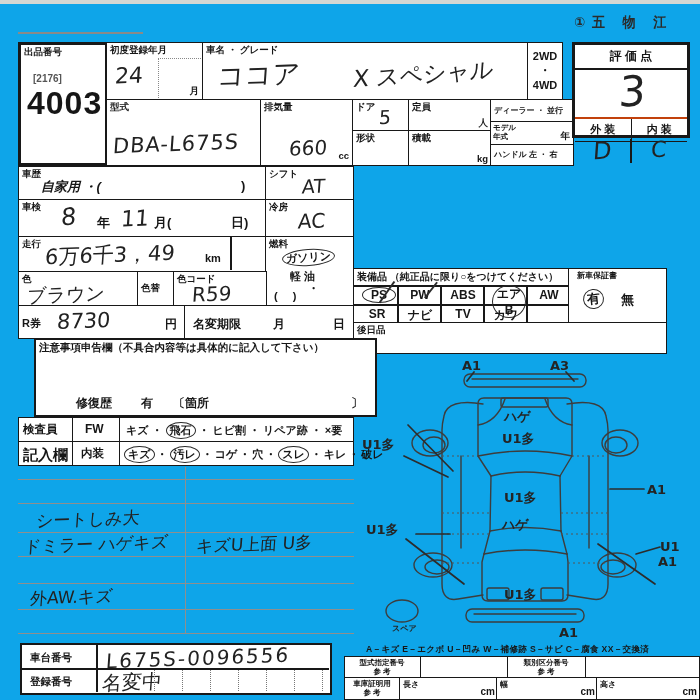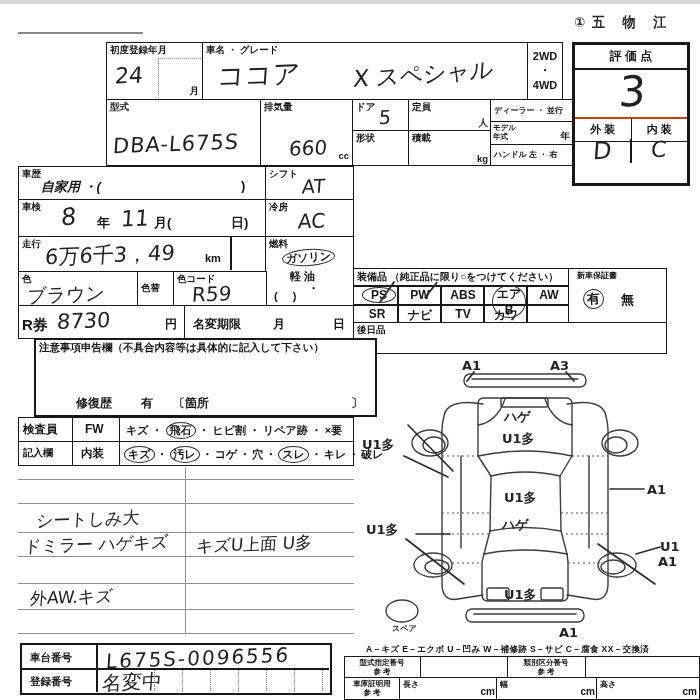--- a/index.html
+++ b/index.html
@@ -1,16 +1,16 @@
 <!DOCTYPE html>
 <html><head>
 <meta charset="utf-8">
 <style>
   html,body{margin:0;padding:0;background:#e9eae7;}
-  .page{position:relative;width:700px;height:700px;background:#ffffff;overflow:hidden;
+  .page{position:relative;width:700px;height:700px;background:#0ea5e9;overflow:hidden;
         font-family:"Liberation Sans","DejaVu Sans",sans-serif;color:#161616;}
   .topstrip{position:absolute;left:0;top:0;width:700px;height:4px;background:#d4d7d3;}
   .cell{position:absolute;border:1.5px solid #181818;box-sizing:border-box;background:#fff;}
   .thick{border-width:3px;}
   .lbl{position:absolute;top:1px;left:3px;font-size:9.5px;font-weight:bold;white-space:nowrap;}
   .lbl-sm{font-size:8px;}
   .unit{position:absolute;font-size:9.5px;font-weight:bold;}
   .hw{font-family:"DejaVu Sans",sans-serif;color:#222;display:inline-block;
       transform:rotate(-2deg) skewX(-6deg);white-space:nowrap;}
   .printed{position:absolute;font-weight:bold;white-space:nowrap;}
@@ -33,20 +33,25 @@
   .tinyref{font-size:7.5px;font-weight:bold;line-height:1.25;position:absolute;top:1px;left:2px;text-align:center;}
 </style>
 </head>
 <body>
 
 <div class="page">
   <div class="topstrip"></div>
   <div class="ruleline" style="left:18px;top:32px;width:125px;height:2px;background:#8a8a88;"></div>
   <div class="stamp">①五 物 江</div>
 
+  <div class="cell thick" style="left:18px;top:42px;width:90px;height:124px;">
+    <span class="lbl">出品番号</span>
+    <span style="position:absolute;left:12px;top:28px;font-size:10px;color:#555;font-weight:bold;">[2176]</span>
+    <span style="position:absolute;left:6px;top:40px;font-size:32px;font-weight:bold;letter-spacing:1px;">4003</span>
+  </div>
   <div class="cell" style="left:106px;top:42px;width:98px;height:59px;">
     <span class="lbl">初度登録年月</span>
     <span class="hw" style="position:absolute;left:8px;top:20px;font-size:22px;">24</span>
     <div class="dotbox" style="left:51px;top:15px;width:45px;height:42px;">
       <span class="unit" style="right:3px;bottom:1px;">月</span>
     </div>
   </div>
   <div class="cell" style="left:202px;top:42px;width:327px;height:59px;">
     <span class="lbl">車名 ・ グレード</span>
     <span class="hw" style="position:absolute;left:14px;top:14px;font-size:27px;">ココア</span>
@@ -90,21 +95,21 @@
   <div class="cell" style="left:490px;top:121px;width:84px;height:25px;">
     <span class="tinyref" style="text-align:left;">
       <span>モデル</span><br><span>年式</span>
     </span>
     <span class="unit" style="right:3px;bottom:2px;">年</span>
   </div>
   <div class="cell" style="left:490px;top:144px;width:84px;height:22px;">
     <span class="lbl lbl-sm" style="top:4px;">ハンドル 左 ・ 右</span>
   </div>
 
-  <div class="cell thick" style="left:572px;top:42px;width:118px;height:144px;">
+  <div class="cell thick" style="left:572px;top:42px;width:118px;height:96px;">
     <div style="position:absolute;left:0;top:0;width:100%;height:23px;border-bottom:2px solid #181818;text-align:center;font-size:12px;font-weight:bold;line-height:23px;">評 価 点</div>
     <span class="hw" style="position:absolute;left:44px;top:22px;font-size:42px;">3</span>
     <div style="position:absolute;left:0;top:72px;width:100%;height:22px;border-top:2px solid #c2410c;border-bottom:1.5px solid #181818;display:flex;">
       <div style="flex:1;text-align:center;font-size:11px;font-weight:bold;line-height:20px;border-right:1.5px solid #181818;">外 装</div>
       <div style="flex:1;text-align:center;font-size:11px;font-weight:bold;line-height:20px;">内 装</div>
     </div>
     <div class="vline" style="left:55px;top:94px;height:24px;"></div>
     <span class="hw" style="position:absolute;left:18px;top:92px;font-size:24px;">D</span>
     <span class="hw" style="position:absolute;left:76px;top:92px;font-size:22px;">C</span>
   </div>
@@ -149,21 +154,21 @@
     <span class="hw" style="position:absolute;left:8px;top:10px;font-size:19px;">ブラウン</span>
   </div>
   <div class="cell" style="left:137px;top:271px;width:38px;height:36px;">
     <span class="lbl" style="top:10px;">色替</span>
   </div>
   <div class="cell" style="left:173px;top:271px;width:94px;height:36px;">
     <span class="lbl">色コード</span>
     <span class="hw" style="position:absolute;left:18px;top:10px;font-size:20px;">R59</span>
   </div>
   <div class="cell" style="left:18px;top:305px;width:168px;height:34px;">
-    <span class="lbl" style="top:10px;font-size:15px;">R券</span>
+    <span class="lbl" style="top:10px;font-size:11px;">R券</span>
     <span class="hw" style="position:absolute;left:38px;top:3px;font-size:21px;">8730</span>
     <span class="printed" style="left:146px;top:10px;font-size:12px;">円</span>
   </div>
   <div class="cell" style="left:184px;top:305px;width:170px;height:34px;">
     <span class="printed" style="left:8px;top:10px;font-size:12px;">名変期限</span>
     <span class="printed" style="left:88px;top:10px;font-size:12px;">月</span>
     <span class="printed" style="left:148px;top:10px;font-size:12px;">日</span>
   </div>
 
   <div class="cell" style="left:353px;top:268px;width:314px;height:56px;">
@@ -204,21 +209,21 @@
     <span class="printed" style="left:105px;top:55px;font-size:12px;">有</span>
     <span class="printed" style="left:137px;top:55px;font-size:12px;">〔箇所</span>
     <span class="printed" style="left:315px;top:55px;font-size:12px;">〕</span>
   </div>
 
   <div class="cell" style="left:18px;top:417px;width:336px;height:49px;border:none;background:transparent;">
     <div class="cell" style="left:0;top:0;width:55px;height:25px;border-color:#181818;">
       <span class="printed" style="left:4px;top:4px;font-size:11.5px;">検査員</span>
       </div>
     <div class="cell" style="left:0;top:24px;width:55px;height:25px;">
-      <span class="printed" style="left:4px;top:4px;font-size:10px;text-align:right;">記入欄</span>
+      <span class="printed" style="left:4px;top:4px;font-size:15px;text-align:right;">記入欄</span>
       </div>
     <div class="cell" style="left:54px;top:0;width:48px;height:25px;">
       <span class="printed" style="left:12px;top:4px;font-size:12px;">FW</span>
       </div>
     <div class="cell" style="left:54px;top:24px;width:48px;height:25px;">
       <span class="printed" style="left:8px;top:4px;font-size:11.5px;">内装</span>
       </div>
     <div class="cell" style="left:101px;top:0;width:235px;height:25px;">
       <div class="insp-row" style="left:6px;top:4px;">
         <span>キズ</span>

